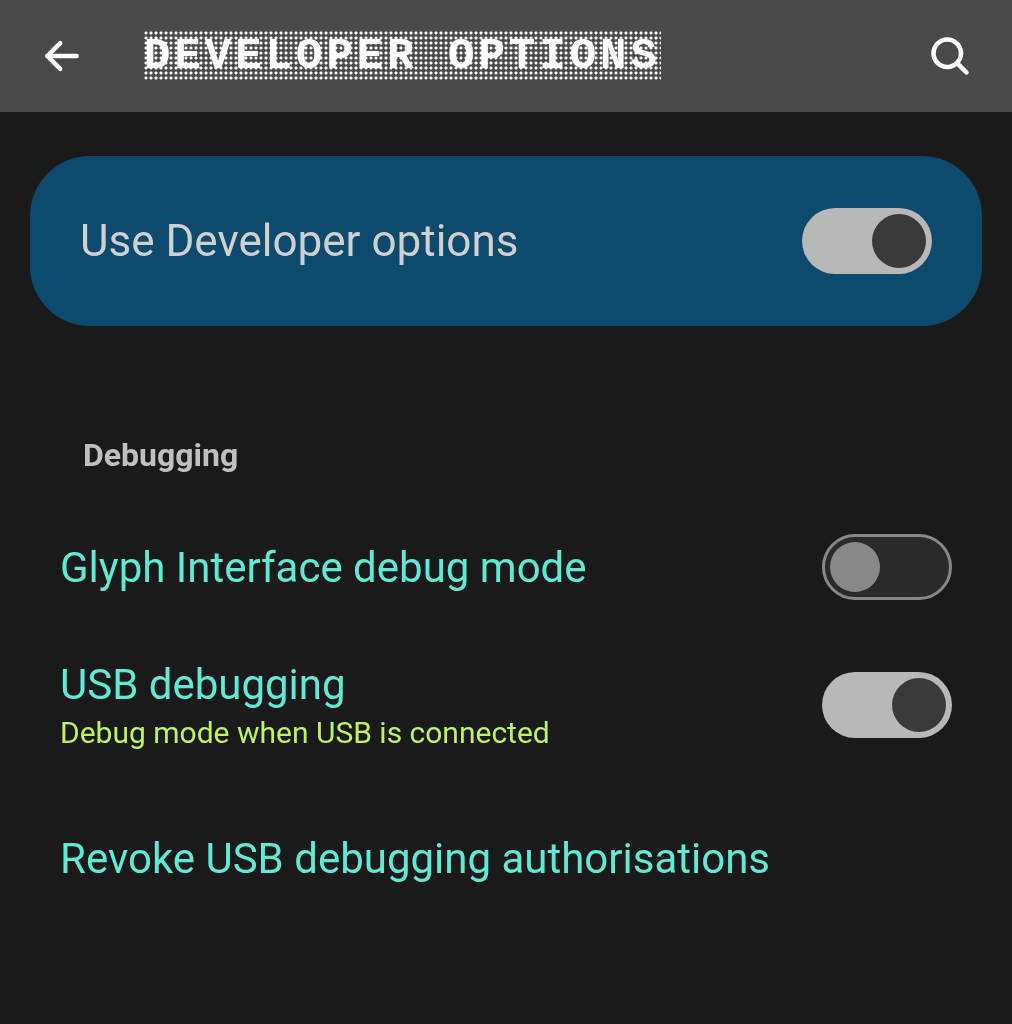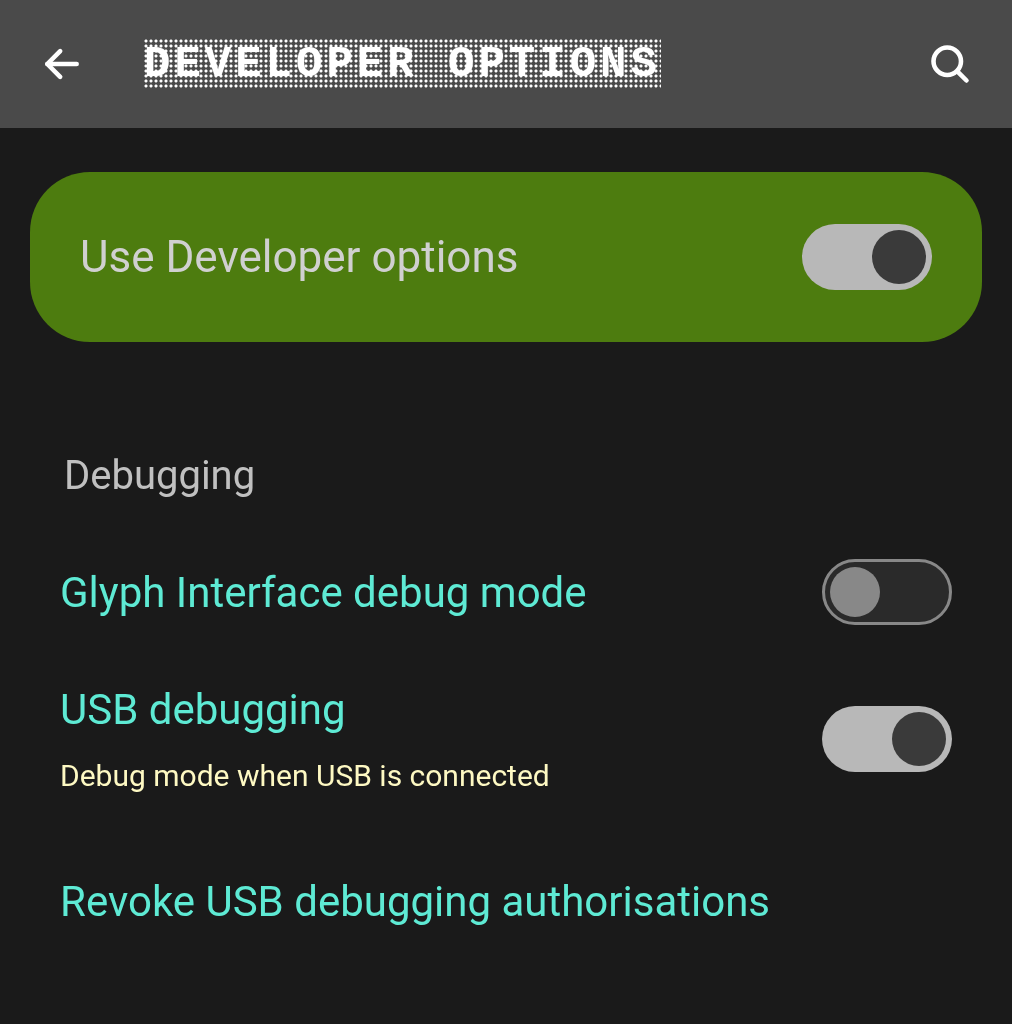--- a/index.html
+++ b/index.html
@@ -10,21 +10,21 @@
     body {
       width: 1012px;
       height: 1024px;
       background: #1a1a1a;
       font-family: -apple-system, BlinkMacSystemFont, 'Segoe UI', Roboto, sans-serif;
       color: #e0e0e0;
       overflow: hidden;
     }
     .header {
       background: #4a4a4a;
-      height: 128px;
+      height: 112px;
       display: flex;
       align-items: center;
       padding: 0 40px;
       position: relative;
     }
     .back-button {
       display: flex;
       align-items: center;
       justify-content: center;
       cursor: pointer;
@@ -42,21 +42,21 @@
     .search-button {
       position: absolute;
       right: 40px;
       display: flex;
       align-items: center;
       justify-content: center;
       cursor: pointer;
     }
     .main-toggle-card {
       margin: 44px 30px 0 30px;
-      background: #4d7c0f;
+      background: #0c4a6e;
       border-radius: 60px;
       padding: 52px 50px;
       display: flex;
       align-items: center;
       justify-content: space-between;
     }
     .main-toggle-label {
       font-size: 44px;
       color: #d0d0d0;
       font-weight: 400;
@@ -87,45 +87,45 @@
     .toggle.off .toggle-knob {
       position: absolute;
       left: 5px;
       top: 5px;
       width: 50px;
       height: 50px;
       border-radius: 50%;
       background: #888;
     }
     .section-header {
-      margin: 110px 60px 0 64px;
-      font-size: 40px;
-      font-weight: 400;
+      margin: 110px 60px 0 83px;
+      font-size: 32px;
+      font-weight: 700;
       color: #c0c0c0;
     }
     .setting-row {
       margin: 60px 60px 0 60px;
       display: flex;
       align-items: center;
       justify-content: space-between;
       cursor: pointer;
     }
     .setting-text-container {
       display: flex;
       flex-direction: column;
     }
     .setting-title {
       font-size: 42px;
       color: #5eead4;
       font-weight: 400;
     }
     .setting-subtitle {
       font-size: 30px;
-      color: #fef9c3;
-      margin-top: 24px;
+      color: #bef264;
+      margin-top: 6px;
     }
     .setting-row.last {
       margin-top: 84px;
     }
     
     @supports (background-clip: text) {
       .header-title {
         background: radial-gradient(circle at 2px 2px, #fff 1px, transparent 2px);
         background-size: 5px 5px;
       }

